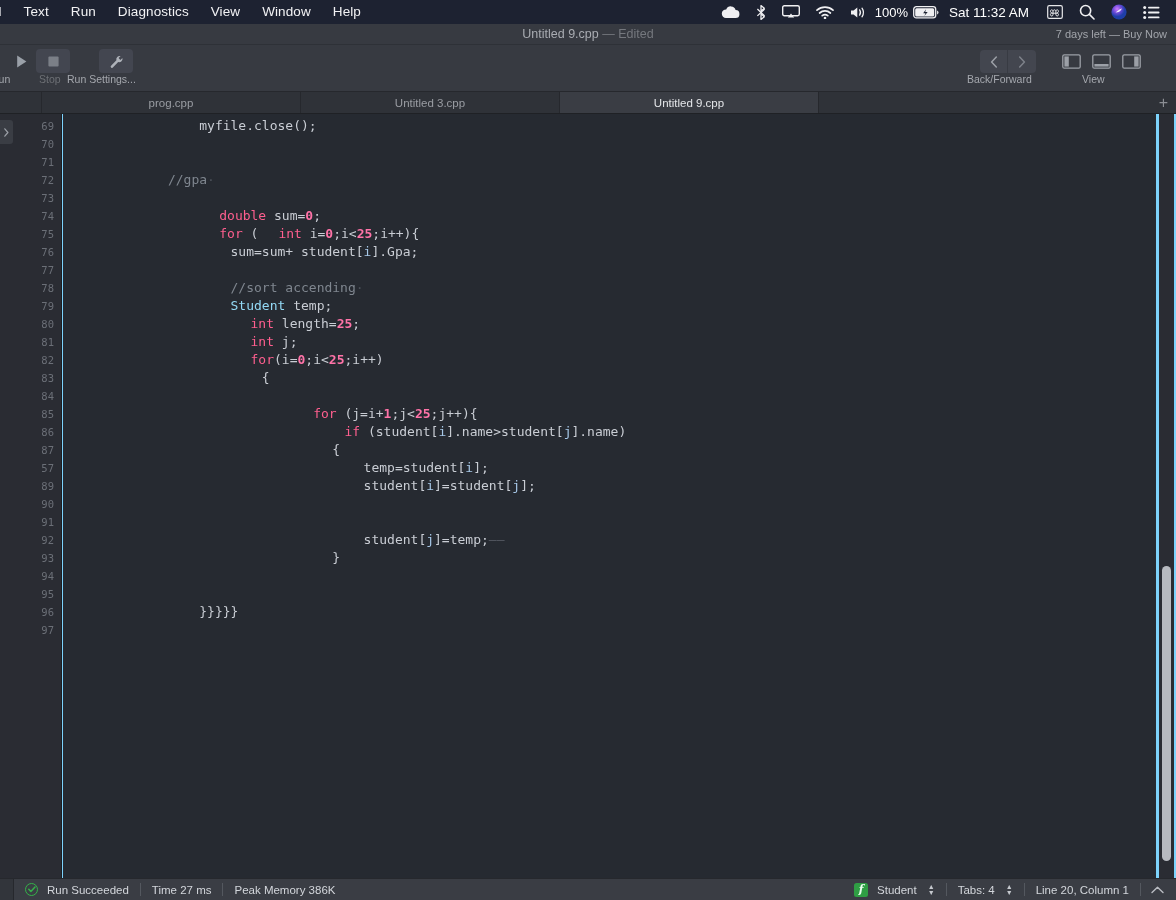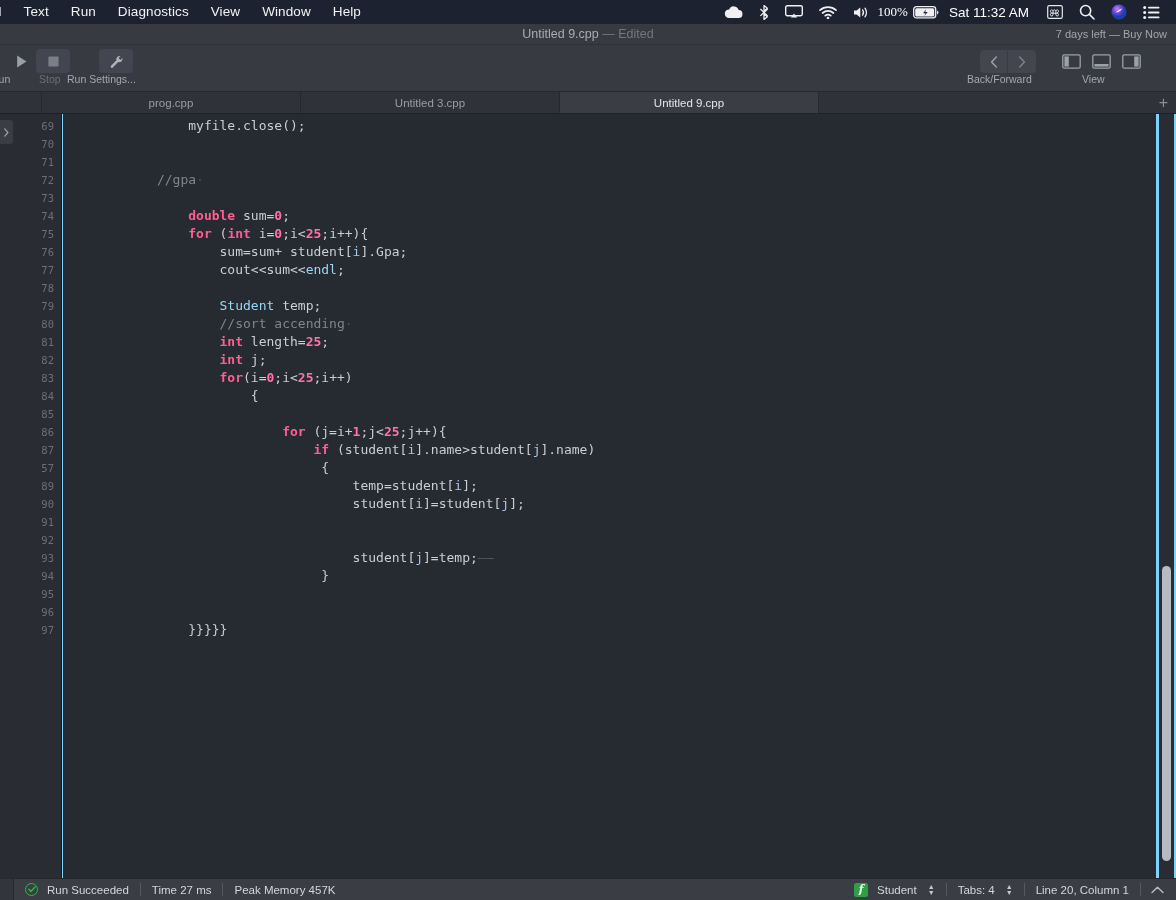--- a/index.html
+++ b/index.html
@@ -24,21 +24,21 @@
     padding:0 11px; height:24px; line-height:24px; white-space:nowrap;
     font-weight:500; letter-spacing:0.1px;
   }
   .menu-item.clipped{ padding-left:0px; padding-right:11px; margin-left:-6px; }
   .menu-right{
     margin-left:auto; display:flex; align-items:center; gap:0px; padding-right:8px;
   }
   .tray{ display:flex; align-items:center; justify-content:center; height:24px; padding:0 8px; }
   .tray svg{ display:block; }
   .clock{ font-size:13.5px; color:#fff; padding:0 10px 0 6px; white-space:nowrap; font-weight:500;text-align:center;}
-  .battpct{ font-size:13px; color:#fff; padding-right:3px; font-weight:500;font-family:Liberation Serif, serif;}
+  .battpct{ font-size:13px; color:#fff; padding-right:3px; font-weight:500;}
 
   
   .titlebar{
     position:absolute; top:24px; left:0; width:1176px; height:21px;
     background:#373a41;
     border-bottom:1px solid #2e3137;
   }
   .win-title{
     position:absolute; left:0; right:0; top:0; height:21px; line-height:21px;
     text-align:center; font-size:12.5px; color:#a9acb2; font-weight:500;
@@ -115,29 +115,29 @@
     position:absolute; left:14px; top:0; width:48px; height:764px;
     background:#2a2c33; border-right:1px solid #1b1d21;
   }
   .gutter-inner{ padding-top:3px; }
   .ln{
     height:18px; line-height:18px; text-align:right; padding-right:7px;
     font-family:"DejaVu Sans Mono", monospace; font-size:10.5px; color:#6b6f77;
   }
   .code{
     position:absolute; left:63px; top:0; right:20px; height:764px;
-    background:#262a31; overflow:hidden;
+    background:#262a31; overflow:hidden;padding-left:11px;
   }
   .code-inner{ padding-top:3px; }
   .cl{
     height:18px; line-height:18px;
     font-family:"DejaVu Sans Mono", monospace; font-size:13px;
     color:#d7dae0; white-space:pre;
   }
-  .kw   { color:#ff5f8f; font-weight:bold; }
+  .kw   { color:#ff5f8f; font-weight:normal;margin-left:20px; }
   .num  { color:#ff73a8; font-weight:bold; }
   .cmt  { color:#7f868f; }
   .type { color:#93d9f5; }
   .fn   { color:#9ad4f0; }
   .idx  { color:#a7c8e8; }
   .id   { color:#c9cdd4; }
   .ws   { color:#4b5059; }
   .strike{ color:#565b64; }
 
   
@@ -406,24 +406,23 @@
   <div class="code">
     <div class="code-inner" id="code">
         <div class="cl"><span class="id">                </span><span class="id">myfile.close();</span></div>
         <div class="cl">&nbsp;</div>
         <div class="cl">&nbsp;</div>
         <div class="cl"><span class="id">            </span><span class="cmt">//gpa</span><span class="ws">·</span></div>
         <div class="cl">&nbsp;</div>
         <div class="cl"><span class="id">                </span><span class="kw">double</span><span class="id"> sum=</span><span class="num">0</span><span class="id">;</span></div>
         <div class="cl"><span class="id">                </span><span class="kw">for</span><span class="id"> (</span><span class="kw">int</span><span class="id"> i=</span><span class="num">0</span><span class="id">;i&lt;</span><span class="num">25</span><span class="id">;i++){</span></div>
         <div class="cl"><span class="id">                    </span><span class="id">sum=sum+ student[</span><span class="idx">i</span><span class="id">].Gpa;</span></div>
-        <div class="cl"><span class="id">                    </span><span class="id">cout&lt;&lt;sum&lt;&lt;</span><span class="fn">endl</span><span class="id">;</span></div>
-        <div class="cl">&nbsp;</div>
+        <div class="cl">&nbsp;</div>
+        <div class="cl"><span class="id">                    </span><span class="cmt">//sort accending</span><span class="ws">·</span></div>
         <div class="cl"><span class="id">                    </span><span class="type">Student</span><span class="id"> temp;</span></div>
-        <div class="cl"><span class="id">                    </span><span class="cmt">//sort accending</span><span class="ws">·</span></div>
         <div class="cl"><span class="id">                    </span><span class="kw">int</span><span class="id"> length=</span><span class="num">25</span><span class="id">;</span></div>
         <div class="cl"><span class="id">                    </span><span class="kw">int</span><span class="id"> j;</span></div>
         <div class="cl"><span class="id">                    </span><span class="kw">for</span><span class="id">(i=</span><span class="num">0</span><span class="id">;i&lt;</span><span class="num">25</span><span class="id">;i++)</span></div>
         <div class="cl"><span class="id">                        </span><span class="id">{</span></div>
         <div class="cl">&nbsp;</div>
         <div class="cl"><span class="id">                            </span><span class="kw">for</span><span class="id"> (j=i+</span><span class="num">1</span><span class="id">;j&lt;</span><span class="num">25</span><span class="id">;j++){</span></div>
         <div class="cl"><span class="id">                                </span><span class="kw">if</span><span class="id"> (student[</span><span class="idx">i</span><span class="id">].name&gt;student[</span><span class="idx">j</span><span class="id">].name)</span></div>
         <div class="cl"><span class="id">                                 </span><span class="id">{</span></div>
         <div class="cl"><span class="id">                                     </span><span class="id">temp=student[</span><span class="idx">i</span><span class="id">];</span></div>
         <div class="cl"><span class="id">                                     </span><span class="id">student[</span><span class="idx">i</span><span class="id">]=student[</span><span class="idx">j</span><span class="id">];</span></div>
@@ -451,21 +450,21 @@
         </svg>
     </span>
     <span>Run Succeeded</span>
   </div>
   <div class="sb-div"></div>
   <div class="sb-cell">
     <span>Time 27 ms</span>
   </div>
   <div class="sb-div"></div>
   <div class="sb-cell">
-    <span>Peak Memory 457K</span>
+    <span>Peak Memory 386K</span>
   </div>
 
   <div class="sb-right">
     <div class="sb-cell">
       <span class="fbadge">f</span>
       <span>Student</span>
       <span class="stepper">
           <span>▲</span>
           <span>▼</span>
         </span>

